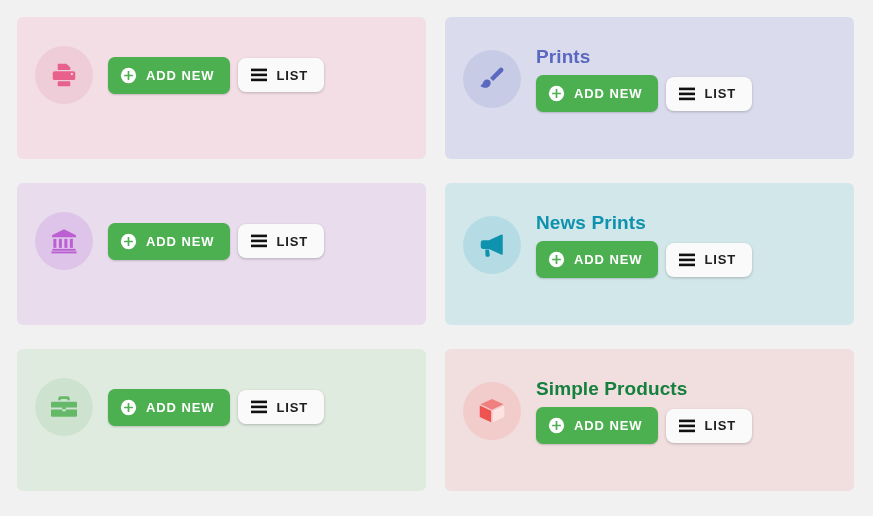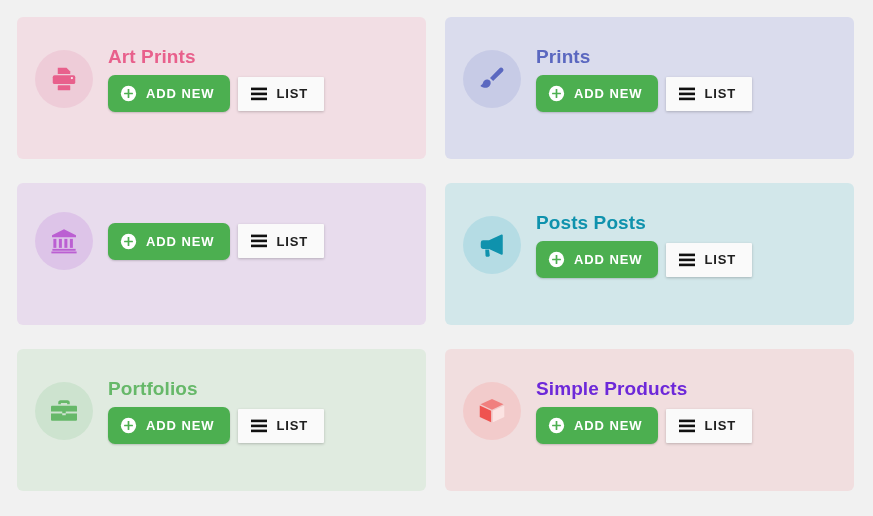--- a/index.html
+++ b/index.html
@@ -80,21 +80,21 @@
     font-weight: bold;
     letter-spacing: 0.9px;
     cursor: pointer;
     box-shadow: 0 1px 2px rgba(0,0,0,0.18);
     box-sizing: border-box;
   }
   .btn-list {
     background: #fafafa;
     color: #202020;
     border: none;
-    border-radius: 1px;
+    border-radius: 8px;
     height: 34px;
     padding: 0 16px 0 13px;
     display: inline-flex;
     align-items: center;
     gap: 9px;
     font-family: "Liberation Sans", sans-serif;
     font-size: 13px;
     font-weight: bold;
     letter-spacing: 0.9px;
     cursor: pointer;
@@ -112,21 +112,20 @@
     <div class="card-inner">
       <div class="icon-circle" style="background:#eeccd8">
           <svg width="30" height="30" viewBox="0 0 24 24" fill="#e8608c">
         <path d="M7 3h7l3 3v2H7V3z"></path>
         <rect x="3" y="9" width="18" height="7" rx="1.5"></rect>
         <rect x="7" y="17" width="10" height="4" rx="0.5"></rect>
         <circle cx="18.3" cy="11.2" r="0.9" fill="#fff" fill-opacity="0.85"></circle>
       </svg>
         </div>
       <div class="card-body">
-        <div class="card-title" style="color:#e8608c">Art Prints</div>
         <div class="btn-row">
           <button class="btn-add">
             <span>
                 <svg class="plus-icon" width="17" height="17" viewBox="0 0 20 20">
     <circle cx="10" cy="10" r="9" fill="#ffffff"></circle>
     <rect x="9" y="4.8" width="2" height="10.4" rx="0.6" fill="#4caf50"></rect>
     <rect x="4.8" y="9" width="10.4" height="2" rx="0.6" fill="#4caf50"></rect>
   </svg>
               </span>
             <span>ADD NEW</span>
@@ -221,21 +220,21 @@
     </div>
     <div class="card" style="background: rgb(210, 231, 234);">
     <div class="card-inner">
       <div class="icon-circle" style="background:#b5dce4">
           <svg width="30" height="30" viewBox="0 0 24 24" fill="#0f92ad">
         <path d="M19.6 3.6 9.6 8.2H4.9A1.9 1.9 0 0 0 3 10.1v3.1c0 1 .8 1.9 1.9 1.9h4.7l10 4.6c.5.2 1-.1 1-.6V4.2c0-.5-.5-.8-1-.6z"></path>
         <path d="M6.6 15.6h3l.6 4.6c.1.6-.4 1.1-1 1.1H8c-.6 0-1.1-.4-1.2-1l-.2-4.7z"></path>
       </svg>
         </div>
       <div class="card-body">
-        <div class="card-title" style="color:#0f92ad">Posts Posts</div>
+        <div class="card-title" style="color:#0f92ad">News Prints</div>
         <div class="btn-row">
           <button class="btn-add">
             <span>
                 <svg class="plus-icon" width="17" height="17" viewBox="0 0 20 20">
     <circle cx="10" cy="10" r="9" fill="#ffffff"></circle>
     <rect x="9" y="4.8" width="2" height="10.4" rx="0.6" fill="#4caf50"></rect>
     <rect x="4.8" y="9" width="10.4" height="2" rx="0.6" fill="#4caf50"></rect>
   </svg>
               </span>
             <span>ADD NEW</span>
@@ -257,21 +256,20 @@
     <div class="card" style="background: rgb(224, 235, 224);">
     <div class="card-inner">
       <div class="icon-circle" style="background:#cde3cf">
           <svg width="30" height="30" viewBox="0 0 24 24" fill="#66b869">
         <path d="M9.2 3.4h5.6c1 0 1.8.8 1.8 1.8v1.4h-2.1V5.5H9.5v1.1H7.4V5.2c0-1 .8-1.8 1.8-1.8z"></path>
         <path d="M2.6 7.8h18.8c.6 0 1 .4 1 1v3.6h-9v1.3h-2.8v-1.3h-9V8.8c0-.6.4-1 1-1z"></path>
         <path d="M1.6 13.9h9v1.4h2.8v-1.4h9v4.9c0 .6-.4 1-1 1H2.6c-.6 0-1-.4-1-1v-4.9z"></path>
       </svg>
         </div>
       <div class="card-body">
-        <div class="card-title" style="color:#66b869">Portfolios</div>
         <div class="btn-row">
           <button class="btn-add">
             <span>
                 <svg class="plus-icon" width="17" height="17" viewBox="0 0 20 20">
     <circle cx="10" cy="10" r="9" fill="#ffffff"></circle>
     <rect x="9" y="4.8" width="2" height="10.4" rx="0.6" fill="#4caf50"></rect>
     <rect x="4.8" y="9" width="10.4" height="2" rx="0.6" fill="#4caf50"></rect>
   </svg>
               </span>
             <span>ADD NEW</span>
@@ -294,21 +292,21 @@
     <div class="card-inner">
       <div class="icon-circle" style="background:#f2cbcb">
           <svg width="30" height="30" viewBox="0 0 24 24">
         <path d="M12 2.3 2.8 6.6 12 11l9.2-4.4L12 2.3z" fill="#ef5350" fill-opacity="0.62"></path>
         <path d="M2.2 7.6v9.1L11.3 21v-9.2L2.2 7.6z" fill="#ef5350"></path>
         <path d="M21.8 7.6v9.1L12.7 21v-9.2l9.1-4.2z" fill="#ffffff" fill-opacity="0.92"></path>
         <path d="M21.8 7.6v9.1L12.7 21v-9.2l9.1-4.2z" fill="#ef5350" fill-opacity="0.14"></path>
       </svg>
         </div>
       <div class="card-body">
-        <div class="card-title" style="color:#6d28d9">Simple Products</div>
+        <div class="card-title" style="color:#15803d">Simple Products</div>
         <div class="btn-row">
           <button class="btn-add">
             <span>
                 <svg class="plus-icon" width="17" height="17" viewBox="0 0 20 20">
     <circle cx="10" cy="10" r="9" fill="#ffffff"></circle>
     <rect x="9" y="4.8" width="2" height="10.4" rx="0.6" fill="#4caf50"></rect>
     <rect x="4.8" y="9" width="10.4" height="2" rx="0.6" fill="#4caf50"></rect>
   </svg>
               </span>
             <span>ADD NEW</span>

